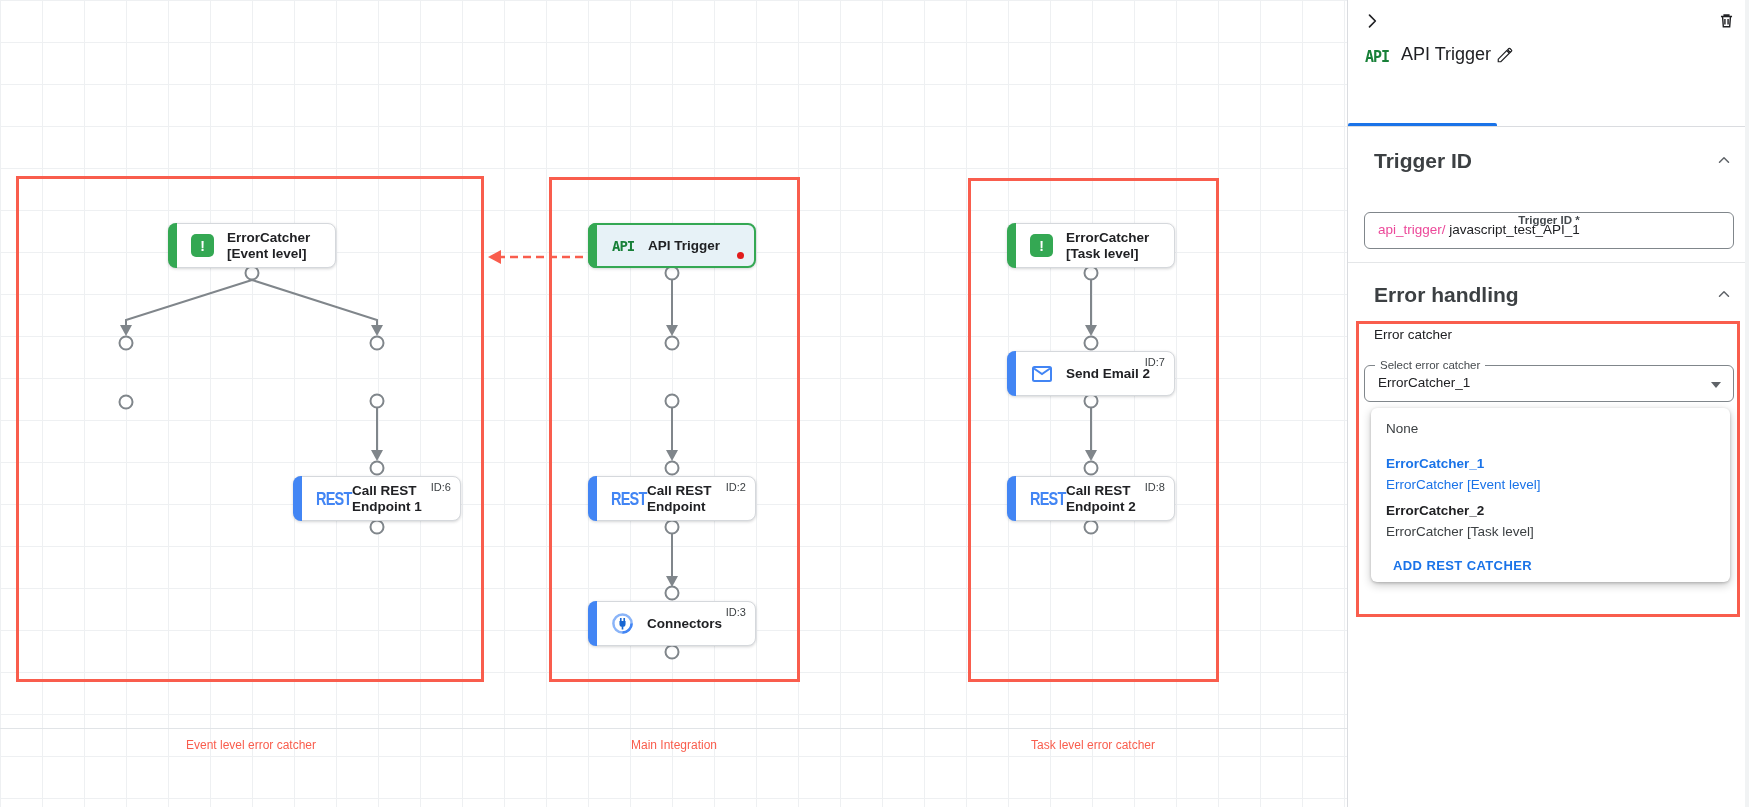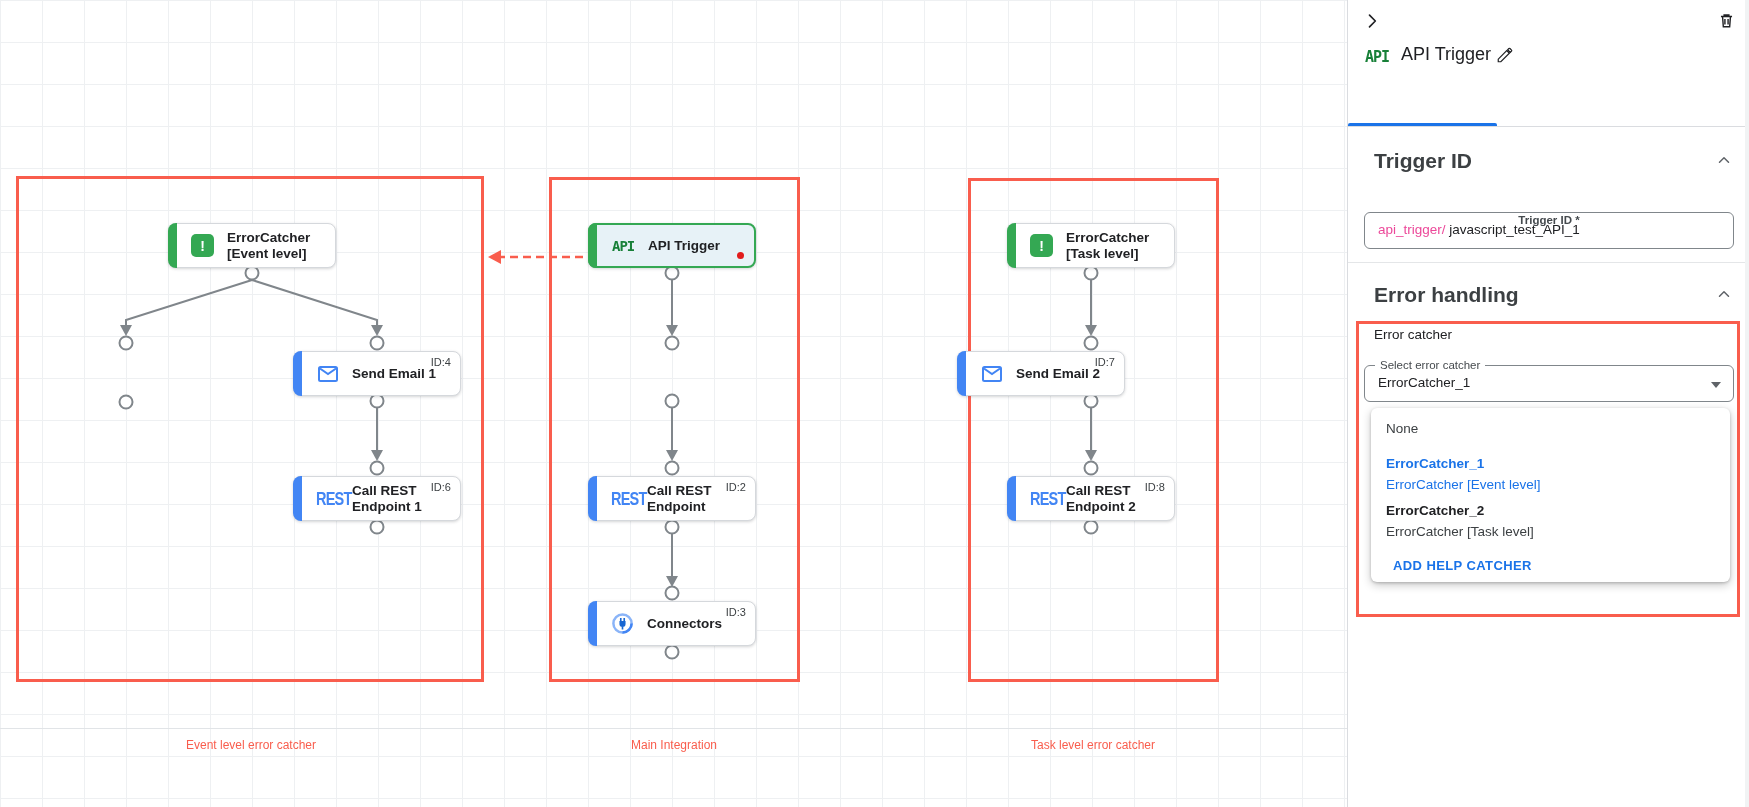--- a/index.html
+++ b/index.html
@@ -149,31 +149,20 @@
 
     <div class="node" style="left:168px;top:223px">
       <div class="bar green"></div>
       <div class="nicon">
           <span class="ec-badge">!</span>
         </div>
       <div class="ntitle">ErrorCatcher [Event level]</div>
     </div>
 
 
-    <div class="node" style="left:293px;top:351px">
-      <div class="bar blue"></div>
-      <div class="nicon">
-        <svg viewBox="0 0 24 24" width="24" height="24">
-            <rect x="3" y="5" width="18" height="14" rx="1.5" fill="none" stroke="#4285f4" stroke-width="2"></rect>
-            <path d="M4 6.5 12 12l8-5.5" fill="none" stroke="#4285f4" stroke-width="2"></path>
-          </svg>
-      </div>
-      <div class="ntitle">Send Email 1</div>
-      <div class="nid">ID:4</div>
-    </div>
 
     <div class="node" style="left:293px;top:476px">
       <div class="bar blue"></div>
       <div class="nicon">
           <span class="rest-badge">REST</span>
         </div>
       <div class="ntitle">Call REST Endpoint 1</div>
       <div class="nid">ID:6</div>
     </div>
 
@@ -211,21 +200,21 @@
     </div>
 
     <div class="node" style="left:1007px;top:223px">
       <div class="bar green"></div>
       <div class="nicon">
           <span class="ec-badge">!</span>
         </div>
       <div class="ntitle">ErrorCatcher [Task level]</div>
     </div>
 
-    <div class="node" style="left:957px;top:351px">
+    <div class="node" style="left:1007px;top:351px">
       <div class="bar blue"></div>
       <div class="nicon">
         <svg viewBox="0 0 24 24" width="24" height="24">
             <rect x="3" y="5" width="18" height="14" rx="1.5" fill="none" stroke="#4285f4" stroke-width="2"></rect>
             <path d="M4 6.5 12 12l8-5.5" fill="none" stroke="#4285f4" stroke-width="2"></path>
           </svg>
       </div>
       <div class="ntitle">Send Email 2</div>
       <div class="nid">ID:7</div>
     </div>
@@ -293,18 +282,18 @@
       <span class="mat-value">ErrorCatcher_1</span>
       <span class="select-arrow"></span>
     </div>
 
     <div class="menu">
       <div class="menu-item" style="top:13px;color:#3c4043">None</div>
       <div class="menu-item mi-blue" style="top:48px;font-weight:700">ErrorCatcher_1</div>
       <div class="menu-item mi-blue" style="top:69px">ErrorCatcher [Event level]</div>
       <div class="menu-item mi-name" style="top:95px">ErrorCatcher_2</div>
       <div class="menu-item mi-desc" style="top:116px">ErrorCatcher [Task level]</div>
-      <div class="add-btn">ADD HELP CATCHER</div>
+      <div class="add-btn">ADD REST CATCHER</div>
     </div>
 
     <div class="panel-scroll"></div>
   </div>
 </div>
 
 </body></html>

